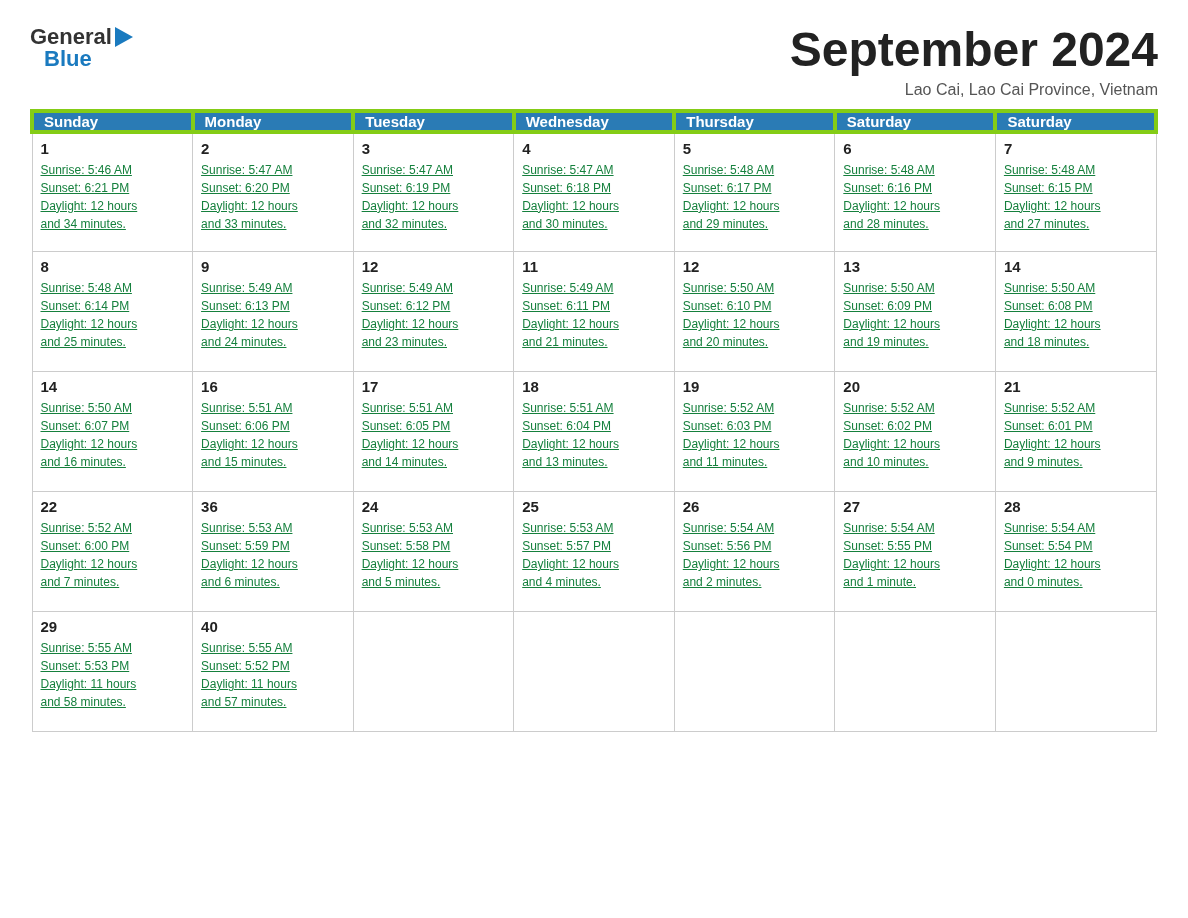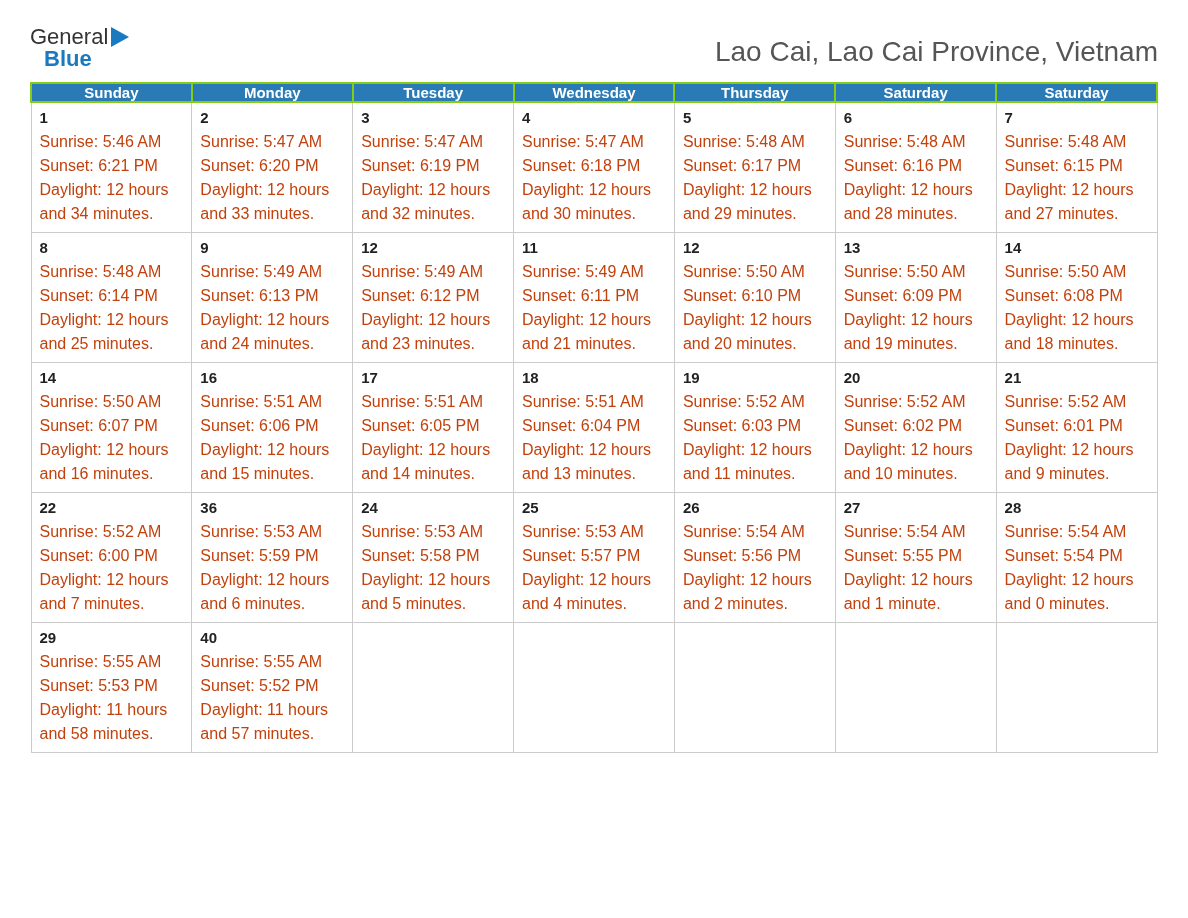--- a/index.html
+++ b/index.html
@@ -19,82 +19,84 @@
     .title-section {
       text-align: right;
     }
     .calendar-title {
       font-size: 48px;
       font-weight: bold;
       color: #222;
       line-height: 1.1;
     }
     .calendar-subtitle {
-      font-size: 28px;
+      font-size: 16px;
       color: #555;
-      margin-top: 12px;
+      margin-top: 4px;
     }
     .calendar-table {
       width: 100%;
       border-collapse: collapse;
       margin-top: 10px;
     }
     .calendar-table th {
       background-color: #2a7bb5;
       color: #fff;
       font-size: 15px;
       font-weight: bold;
       padding: 0 10px;
-      text-align: center;
-      border: 2px solid #84cc16;
+      text-align: left;
+      border: 4px solid #84cc16;
     }
     .calendar-table td {
       border: 1px solid #ccc;
       vertical-align: top;
       padding: 6px 8px;
       width: calc(100% / 7);
       min-height: 110px;
     }
     .day-number {
       font-size: 15px;
       font-weight: bold;
       color: #222;
       margin-bottom: 4px;
     }
     .day-info {
-      font-size: 16px;
-      color: #c2410c;
+      font-size: 12px;
+      color: #15803d;
       line-height: 1.5;
+      text-decoration: underline;
     }
     tr td {
       height: 120px;
     }
     .logo-container {
       display: flex;
       flex-direction: column;
     }
     .logo-line1 {
       display: flex;
       align-items: center;
     }
   </style>
 </head>
 <body>
 
 <div class="header-row">
   <div class="logo-container">
     <div class="logo-line1">
-      <span style="font-size:22px;font-weight:normal;color:#333;">General</span>
+      <span style="font-size:22px;font-weight:bold;color:#333;">General</span>
       <svg width="18" height="20" viewBox="0 0 18 20" style="margin-left:3px;margin-top:0px;">
         <polygon points="0,0 18,10 0,20" fill="#1a7abf"></polygon>
       </svg>
     </div>
     <span style="font-size:22px;font-weight:bold;color:#1a7abf;margin-top:-4px;margin-left:14px;">Blue</span>
   </div>
   <div class="title-section">
+    <div class="calendar-title">September 2024</div>
     <div class="calendar-subtitle">Lao Cai, Lao Cai Province, Vietnam</div>
   </div>
 </div>
 
 <table class="calendar-table">
   <thead>
     <tr>
       <th>Sunday</th>
       <th>Monday</th>
       <th>Tuesday</th>

